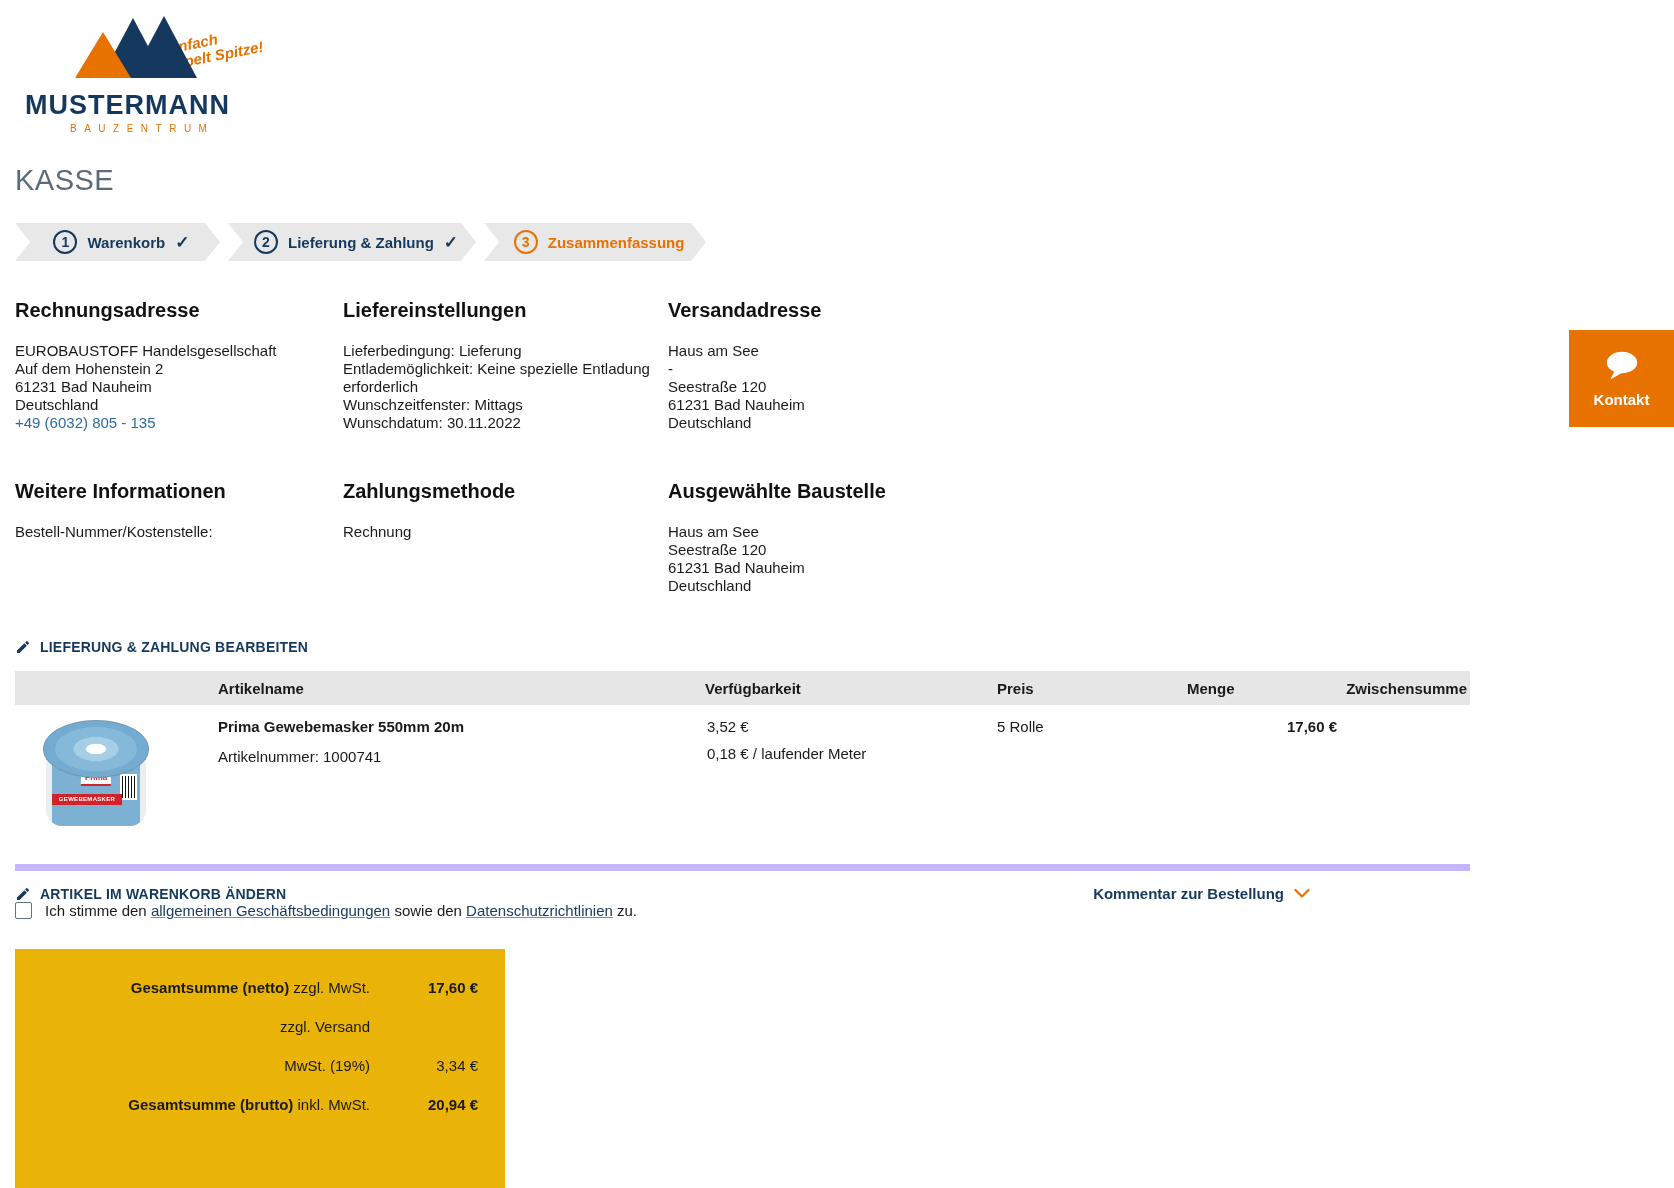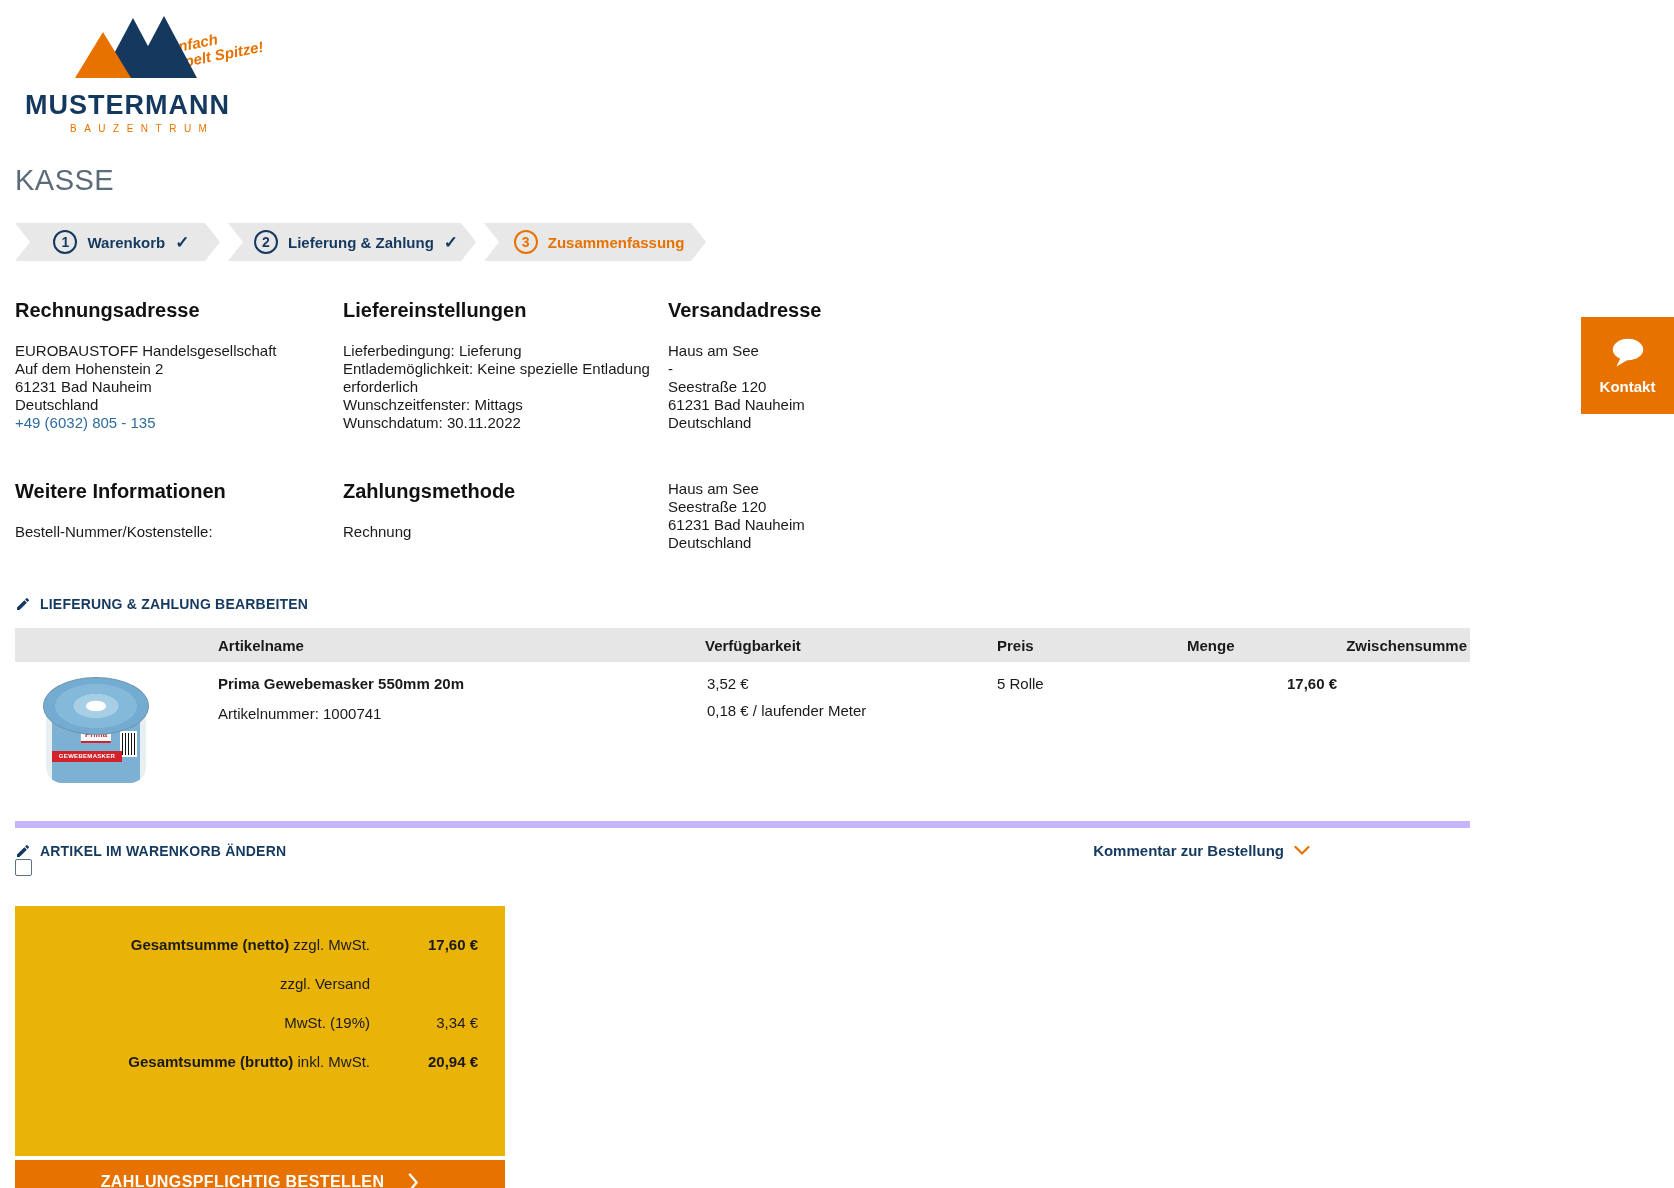--- a/index.html
+++ b/index.html
@@ -42,21 +42,21 @@
   .step.active .step-num { border-color:#e87200; color:#e87200; }
   .step.active .step-label { color:#e87200; }
 
   
   .info-grid { display:grid; grid-template-columns:328px 325px 1fr; row-gap:48px; width:1010px; margin-top:38px; }
   .info-section h2 { font-size:20px; font-weight:700; color:#111; margin:0 0 20px 0; }
   .info-line { line-height:18px; margin-bottom:0; }
   .phone-link { color:#2d6ca2; line-height:18px; cursor:pointer; }
 
   
-  .kontakt { position:absolute; top:317px; right:0; width:93px; height:97px; background:#e87200;
+  .kontakt { position:absolute; top:330px; right:0; width:105px; height:97px; background:#e87200;
              display:flex; flex-direction:column; align-items:center; justify-content:center; gap:7px;
              color:#fff; font-weight:700; font-size:15px; cursor:pointer; }
 
   
   .edit-row { display:flex; align-items:center; gap:9px; margin-top:44px; cursor:pointer; width:max-content; }
   .edit-row .edit-label { color:#15395e; font-weight:700; font-size:14px; letter-spacing:.2px; }
 
   
   .cart { width:1455px; margin-top:16px; }
   .thead, .trow { display:grid; grid-template-columns:183px 487px 290px 190px 175px 130px; }
@@ -183,20 +183,21 @@
       <h2>Weitere Informationen</h2>
       <div class="info-line">Bestell-Nummer/Kostenstelle:</div>
     </div>
 
     <div class="info-section">
       <h2>Zahlungsmethode</h2>
       <div class="info-line">Rechnung</div>
     </div>
 
     <div class="info-section">
+      <h2>Ausgewählte Baustelle</h2>
       <div class="info-line">Haus am See</div>
       <div class="info-line">Seestraße 120</div>
       <div class="info-line">61231 Bad Nauheim</div>
       <div class="info-line">Deutschland</div>
     </div>
   </div>
 
   <div class="edit-row">
     <svg width="16" height="16" viewBox="0 0 24 24">
         <path fill="#15395e" d="M3 17.25V21h3.75L17.81 9.94l-3.75-3.75L3 17.25zM20.71 7.04c.39-.39.39-1.02 0-1.41l-2.34-2.34a1 1 0 0 0-1.41 0l-1.83 1.83 3.75 3.75 1.83-1.83z"></path>
@@ -255,20 +256,21 @@
         <div class="comment-toggle">
           <span class="comment-label">Kommentar zur Bestellung</span>
           <svg width="16" height="11" viewBox="0 0 16 10">
               <polyline points="1.5,1.5 8,8 14.5,1.5" fill="none" stroke="#e87200" stroke-width="2.2" stroke-linecap="round" stroke-linejoin="round"></polyline>
             </svg>
         </div>
       </div>
 
       <div class="terms">
         <input type="checkbox" style="">
+        <span class="terms-text"><span>Ich stimme den </span><a>allgemeinen Geschäftsbedingungen</a><span> sowie den </span><a>Datenschutzrichtlinien</a><span> zu.</span></span>
       </div>
     </div>
 
     <div class="bottom-right">
       <div class="summary">
         <div class="srow">
           <span class="lbl"><span class="bold">Gesamtsumme (netto)</span><span> zzgl. MwSt.</span></span>
           <span class="val bold">17,60 €</span>
         </div>
         <div class="srow">

